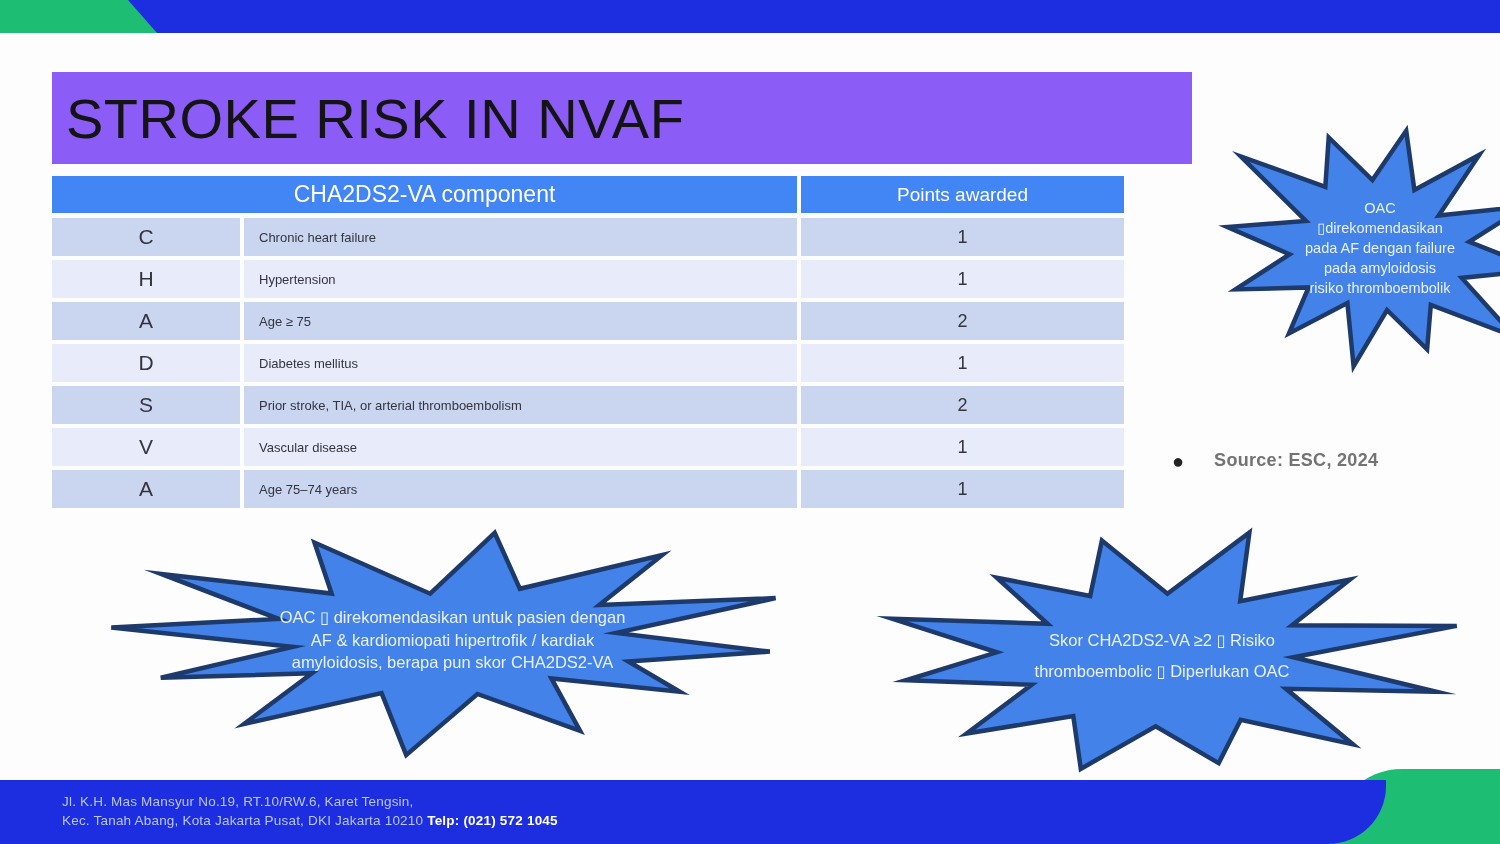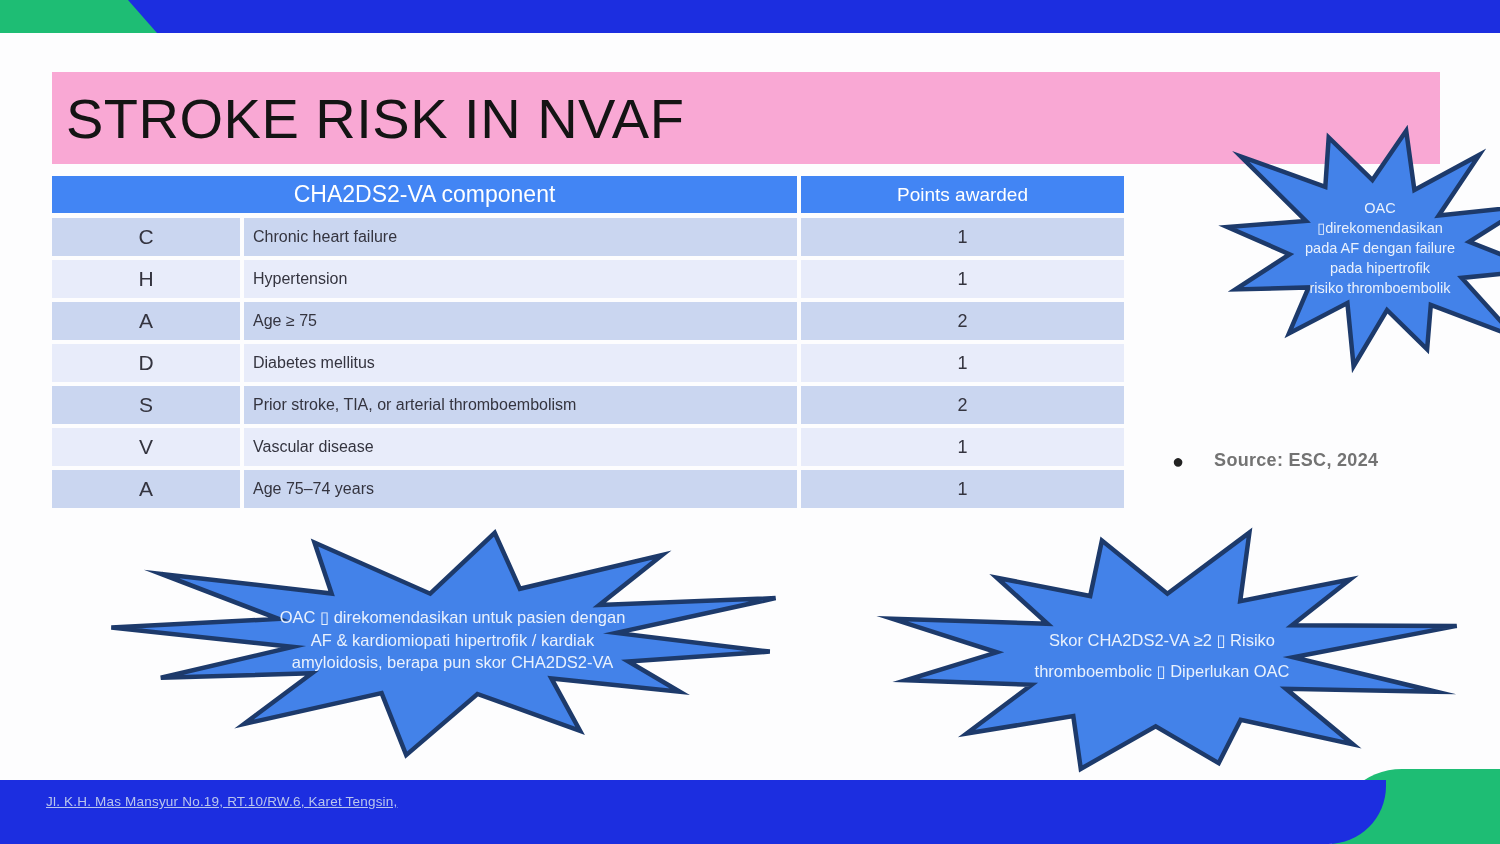--- a/index.html
+++ b/index.html
@@ -5,32 +5,32 @@
   html,body{margin:0;padding:0;background:#ffffff;}
   .slide{
     position:relative;width:1500px;height:844px;overflow:hidden;
     background:#fdfdfe;font-family:"Liberation Sans",sans-serif;
   }
   
   .topbar{position:absolute;left:0;top:0;width:100%;height:33px;background:#1ebd74;}
   .topbar-blue{position:absolute;left:0;top:0;width:100%;height:100%;background:#1c2ee0;
     clip-path:polygon(128px 0,100% 0,100% 100%,157px 100%);}
   
-  .banner{position:absolute;left:52px;top:72px;width:1388px;height:92px;background:#f9a8d4;}
+  .banner{position:absolute;left:52px;top:72px;width:1140px;height:92px;background:#8b5cf6;}
   .title{position:absolute;left:14px;top:50%;transform:translateY(-50%);
     font-size:56px;font-weight:300;color:#141414;letter-spacing:.5px;white-space:nowrap;}
   
   .risk-table{position:absolute;left:52px;top:176px;width:1072px;display:grid;
     grid-template-columns:188px 553px 323px;grid-auto-rows:38px;gap:4px;text-align:right;}
   .th{background:#4285f4;color:#fff;display:flex;align-items:center;justify-content:center;height:37px;}
   .th-component{grid-column:1/3;font-size:23px;}
   .th-points{font-size:19px;}
   .td{display:flex;align-items:center;color:#34343f;}
   .td-letter{justify-content:center;font-size:21px;}
-  .td-component{padding-left:9px;font-size:16px;}
+  .td-component{padding-left:15px;font-size:13px;}
   .td-points{justify-content:center;font-size:18px;}
   .row-a{background:#cad6f0;}
   .row-b{background:#e8ecfa;}
   
   .source{position:absolute;left:1172px;top:450px;width:320px;display:flex;align-items:center;gap:30px;}
   .source-bullet{font-size:20px;color:#222222;line-height:1;}
   .source-text{font-weight:bold;font-size:18px;color:#737373;letter-spacing:.3px;}
   
   .star{position:absolute;}
   .star svg{position:absolute;left:0;top:0;overflow:visible;}
@@ -39,22 +39,22 @@
     text-align:center;color:#e9f1fd;line-height:1.38;}
   .star-text .cl{white-space:nowrap;}
   #star-top-right .star-text{font-size:14.5px;}
   #star-bottom-left .star-text{font-size:16.5px;}
   #star-bottom-right .star-text{font-size:16.5px;gap:8px;}
   
   .footer-green{position:absolute;left:1332px;top:769px;width:168px;height:75px;
     background:#1ebd74;border-top-left-radius:70px;}
   .footer-bar{position:absolute;left:0;top:780px;width:1386px;height:64px;
     background:#1c2ee0;border-bottom-right-radius:58px;}
-  .footer-text{position:absolute;left:46px;top:12px;font-size:13.5px;
-    color:#b9c5ee;line-height:19px;letter-spacing:.2px;text-decoration:underline;}
+  .footer-text{position:absolute;left:62px;top:12px;font-size:13.5px;
+    color:#b9c5ee;line-height:19px;letter-spacing:.2px;}
   .footer-phone{font-weight:bold;color:#ffffff;}
 </style>
 </head>
 <body>
 
 <div class="slide">
 
   <div class="topbar">
     <div class="topbar-blue"></div>
   </div>
@@ -96,21 +96,21 @@
   </div>
 
   <div class="star" id="star-top-right" style="left:1194px;top:102px;width:372px;height:292px;">
       <svg width="372" height="292" viewBox="0 0 372 292">
         <polygon points="331.3,104.3 275.2,139.8 346.4,168.1 267.7,175.9 320.4,234.5 236.8,202.9 233.1,247.4 193.0,208.0 159.6,264.1 153.4,201.1 95.0,231.4 114.6,185.4 41.6,187.4 95.6,152.3 33.4,125.0 111.9,118.9 46.9,54.5 131.3,84.8 134.7,35.5 178.4,78.0 212.2,28.7 220.4,88.0 285.3,52.9 244.7,113.6" fill="#4382e9" stroke="#1d3a6b" stroke-width="4.5" stroke-miterlimit="10"></polygon>
       </svg>
     <div class="star-text">
         <div class="cl">OAC</div>
         <div class="cl">▯direkomendasikan</div>
         <div class="cl">pada AF dengan failure</div>
-        <div class="cl">pada hipertrofik</div>
+        <div class="cl">pada amyloidosis</div>
         <div class="cl">risiko thromboembolik</div>
       </div>
   </div>
 
   <div class="star" id="star-bottom-left" style="left:85px;top:520px;width:735px;height:240px;">
       <svg width="735" height="240" viewBox="0 0 735 240">
         <polygon points="684.8,131.6 543.4,141.5 594.8,171.7 466.4,158.4 495.1,210.8 392.4,174.0 321.2,235.1 296.6,173.1 159.1,203.9 227.0,153.3 75.8,157.7 207.7,126.9 26.3,107.6 193.5,98.9 76.2,53.9 246.6,73.5 229.5,22.5 345.2,73.7 409.7,12.8 434.9,68.8 577.2,35.1 514.3,85.0 690.6,78.1 531.4,112.9" fill="#4382e9" stroke="#1d3a6b" stroke-width="4.5" stroke-miterlimit="10"></polygon>
       </svg>
     <div class="star-text">
         <div class="cl">OAC ▯ direkomendasikan untuk pasien dengan</div>
@@ -126,16 +126,17 @@
     <div class="star-text">
         <div class="cl">Skor CHA2DS2-VA ≥2 ▯ Risiko</div>
         <div class="cl">thromboembolic ▯ Diperlukan OAC</div>
       </div>
   </div>
 
   <div class="footer-green"></div>
   <div class="footer-bar">
     <div class="footer-text">
       <div>Jl. K.H. Mas Mansyur No.19, RT.10/RW.6, Karet Tengsin,</div>
+      <div><span>Kec. Tanah Abang, Kota Jakarta Pusat, DKI Jakarta 10210 </span><span class="footer-phone">Telp: (021) 572 1045</span></div>
     </div>
   </div>
 
 </div>
 
 </body></html>

